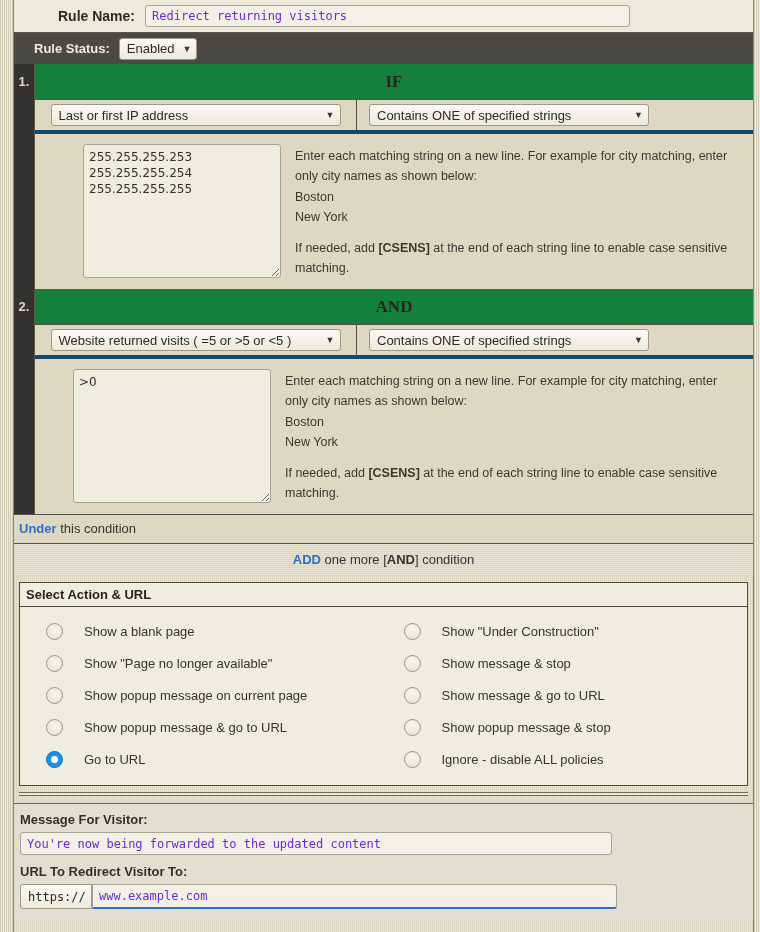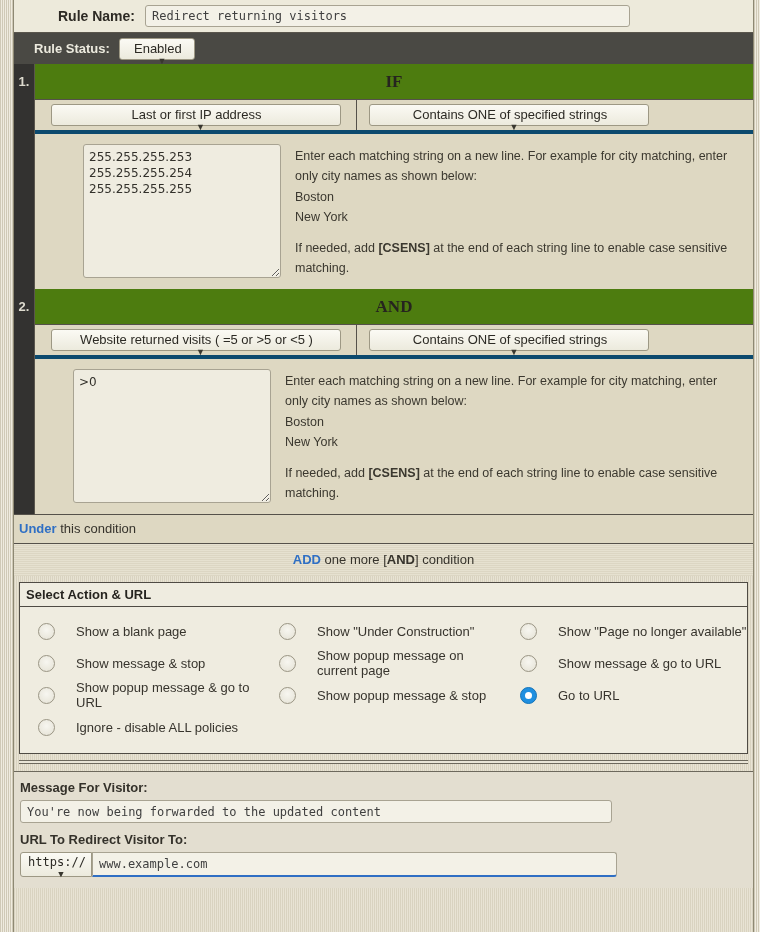--- a/index.html
+++ b/index.html
@@ -65,21 +65,21 @@
     font-weight: bold;
     font-size: 14px;
     color: #2d2a24;
     margin-left: 32px;
     margin-right: 10px;
     white-space: nowrap;
   }
   .text-input {
     font-family: "DejaVu Sans Mono", monospace;
     font-size: 12px;
-    color: #404040;
+    color: #6d28d9;
     background: #f3f1e7;
     border: 1px solid #a8a392;
     border-radius: 3px;
     padding: 3px 6px;
     box-sizing: border-box;
     outline: none;
   }
   .rule-name-input { width: 485px; height: 22px; }
 
   
@@ -103,21 +103,20 @@
     justify-content: space-between;
     background: linear-gradient(#fbfaf4, #eceadd);
     border: 1px solid #9d9884;
     border-radius: 3px;
     font-size: 13px;
     color: #2c2a24;
     padding: 2px 5px 2px 7px;
     box-sizing: border-box;
     cursor: pointer;
     white-space: nowrap;
-    flex-direction: column;
   }
   .select-box .caret {
     font-size: 9px;
     margin-left: 8px;
     color: #39372f;
   }
   .status-select { height: 22px; min-width: 76px; }
 
   
   .cond-block { display: flex; }
@@ -131,21 +130,21 @@
     text-align: center;
     box-sizing: border-box;
     flex: none;
   }
   .cond-body {
     flex: 1;
     border-left: 1px solid #5a564d;
     box-sizing: border-box;
   }
   .cond-title {
-    background: #4d7c0f;
+    background: #15803d;
     border-bottom: 1px solid #55514a;
     text-align: center;
     font-size: 17px;
     font-family: "Liberation Serif", serif;
     font-weight: bold;
     color: #26241f;
     height: 36px;
     line-height: 36px;
     box-sizing: border-box;
   }
@@ -245,23 +244,24 @@
     font-weight: bold;
     font-size: 13px;
     color: #26241f;
     padding: 4px 0 4px 6px;
     border-bottom: 1px solid #4f4b44;
     background: #efece0;
     box-sizing: border-box;
   }
   .action-grid {
     display: grid;
-    grid-template-columns: 1fr 1fr 1fr;
-    padding: 8px 0 10px 4px;
-    box-sizing: border-box;
+    grid-template-columns: 1fr 1fr;
+    padding: 8px 0 10px 12px;
+    box-sizing: border-box;
+    text-align: right;
   }
   .action-item {
     display: flex;
     align-items: center;
     height: 32px;
     padding-left: 14px;
     box-sizing: border-box;
     cursor: pointer;
   }
   .radio {

